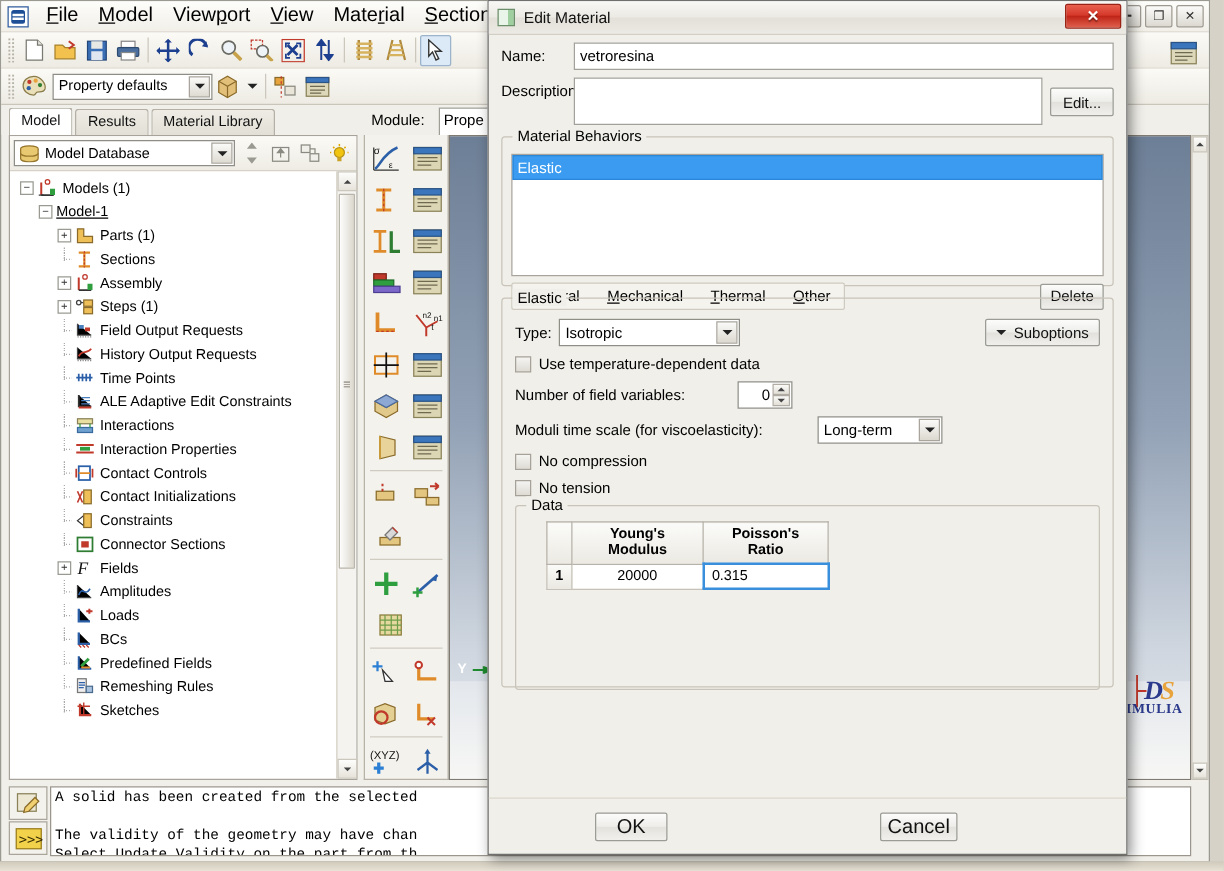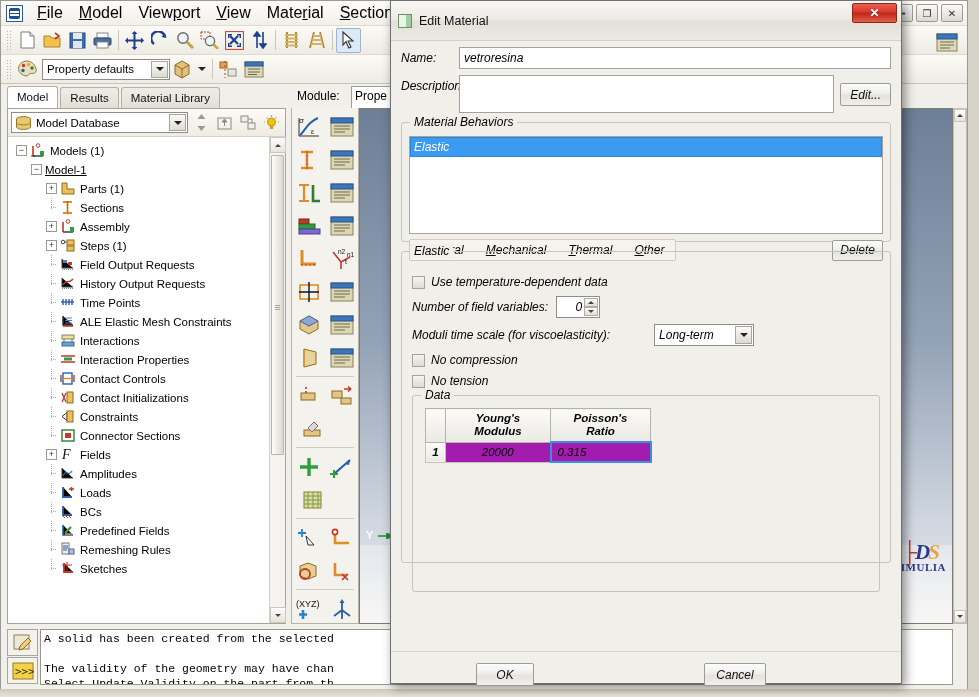--- a/index.html
+++ b/index.html
@@ -249,40 +249,40 @@
   }
 
   
   .dialog {
     position: absolute; left: 390px; top: 0px; width: 512px; height: 684px;
     background: #f0efe9;
     border: 1px solid #6f6f6f;
     box-shadow: 3px 3px 10px rgba(0,0,0,0.45);
   }
   .dlg-title {
-    height: 40px;
+    height: 27px;
     background: linear-gradient(to bottom,#f7f7f5 0%,#eceae4 48%,#e2e0d8 52%,#eceae4 100%);
     display:flex; align-items:center; padding-left:7px;
     border-bottom: 1px solid #d3cfc6;
     position: relative;
   }
   .dlg-icon {
     width: 14px; height: 14px; margin-right: 7px;
     border: 1px solid #6b8f6b; background: linear-gradient(to right,#e9f5e9 0 60%,#9fcf9f 60% 100%);
   }
   .dlg-title-text { font-size: 12.5px; color:#111; }
   .dlg-close {
     position:absolute; right: 4px; top: 2px; width: 45px; height: 20px;
     background: linear-gradient(to bottom,#e8604f 0%,#d6392a 45%,#bf2417 50%,#e0614e 100%);
     border: 1px solid #9a2317; border-radius: 2px;
     display:flex;align-items:center;justify-content:center;
     color:#fff; font-size: 12px; font-weight: bold;
     text-shadow: 0 1px 1px rgba(0,0,0,.4);
   }
-  .dlg-body { padding: 6px 10px 0 10px; position: relative; height: 656px; font-style: italic; }
+  .dlg-body { padding: 6px 10px 0 10px; position: relative; height: 656px; }
 
   .field-row { display:flex; align-items:center; margin-bottom: 6px; }
   .field-label { font-size: 12px; color:#000; }
   .txtinput {
     background:#fff; border:1px solid #a2a29a; height: 22px;
     font-size: 12px; padding: 2px 4px; color:#000; display:flex; align-items:center;
   }
   .textarea {
     background:#fff; border:1px solid #a2a29a; height: 38px;
   }
@@ -345,40 +345,40 @@
   .caret-up { width:0;height:0;border-left:3px solid transparent;border-right:3px solid transparent;border-bottom:3px solid #444; }
   .caret-dn2 { width:0;height:0;border-left:3px solid transparent;border-right:3px solid transparent;border-top:3px solid #444; }
 
   table.datatbl { border-collapse: collapse; font-size: 11.5px; }
   table.datatbl th {
     background: linear-gradient(to bottom,#fbfbf9,#ebe9e2);
     border: 1px solid #b6b2a9; font-weight: bold; color:#000;
     padding: 3px 6px; line-height: 13px;
   }
   table.datatbl td {
-    border: 1px solid #c6c2b9; background:#a21caf; padding: 3px 6px;
+    border: 1px solid #c6c2b9; background:#ffffff; padding: 3px 6px;
     text-align:center; color:#000;
   }
   table.datatbl td.rowhdr {
     background: linear-gradient(to bottom,#fbfbf9,#ebe9e2);
     font-weight: bold; width: 20px;
   }
   td.editing { border: 2px solid #3a8fdd !important; text-align:left !important; padding-left:5px; }
 
   .dlg-footer {
     position:absolute; left:0; right:0; bottom:0; height: 46px;
     border-top: 1px solid #dcd8ce;
     display:flex; align-items:center;
   }
   .footer-btn {
     width: 58px; height: 23px;
     background: linear-gradient(to bottom,#fcfcfb 0%,#eeedea 48%,#e3e2dd 52%,#f1f0ed 100%);
     border: 1px solid #9c9c96; border-radius: 2px;
     display:flex;align-items:center;justify-content:center;
-    font-size: 12px; color:#111;
+    font-size: 16px; color:#111;
   }
 
   
   .blur-menus {
     position:absolute; left: 560px; top: 2px; width: 330px; height: 22px;
     display:flex; align-items:center; filter: blur(2.5px); opacity:.55;
     font-size: 12px; color:#555; gap: 16px; pointer-events:none;
   }
   .blur-tools {
     position:absolute; left: 560px; top: 26px; width: 330px; height: 28px;
@@ -684,21 +684,21 @@
             <span class="tlabel">Time Points</span>
           </div>
           <div class="tnode">
             <span class="tind" style="width: 34px;"></span>
             <span class="dashline"></span>
             <span class="ticon"><svg width="16" height="15" viewBox="0 0 16 15">
                 <path d="M3 2v9h10" stroke="#333" stroke-width="1.4"></path>
                 <path d="M5 4h7M5 6.5h7M5 9h7" stroke="#4a7fc0"></path>
                 <path d="M3 12h10" stroke="#c0392b" stroke-width="1.6"></path>
               </svg></span>
-            <span class="tlabel">ALE Elastic Mesh Constraints</span>
+            <span class="tlabel">ALE Adaptive Edit Constraints</span>
           </div>
           <div class="tnode">
             <span class="tind" style="width: 34px;"></span>
             <span class="dashline"></span>
             <span class="ticon"><svg width="16" height="15" viewBox="0 0 16 15">
                 <rect x="2" y="2" width="12" height="4" fill="#e8dfa0" stroke="#8a8258"></rect>
                 <rect x="2" y="9" width="12" height="4" fill="#6ea0d0" stroke="#3a6b9e"></rect>
                 <path d="M4 6v3M12 6v3" stroke="#2f9e3f"></path>
               </svg></span>
             <span class="tlabel">Interactions</span>
@@ -1149,27 +1149,41 @@
             <div class="bm-item"><u>T</u>hermal</div>
             <div class="bm-item"><u>O</u>ther</div>
           </div>
           <div class="btn" style="height:21px;padding:2px 7px">Delete</div>
         </div>
       </div>
 
       <div class="groupbox" style="height:312px;padding:16px 10px 0 10px">
         <div class="gb-title">Elastic</div>
 
+        <div style="display:flex;align-items:center;">
+          <div class="field-label" style="margin-right:6px">Type:</div>
+          <div class="combo" style="width:145px">
+            <span>Isotropic</span>
+            <span class="combo-arrow">
+                <span class="caret-dn"></span>
+              </span>
+          </div>
+          <div style="flex:1"></div>
+          <div class="btn" style="height:22px;padding:2px 8px">
+            <span class="caret-dn" style="margin-right:6px"></span>
+            <span>Suboptions</span>
+          </div>
+        </div>
 
         <div class="checkrow">
           <span class="chk"></span>
           <span class="field-label">Use temperature-dependent data</span>
         </div>
 
-        <div style="display:flex;align-items:center;margin:6px 0;">
+        <div style="display:flex;align-items:center;margin:6px 0;gap:34px;">
           <span class="field-label" style="margin-right:8px">Number of field variables:</span>
           <span class="spin">
             <span style="margin-right:15px">0</span>
             <span class="spin-btns">
               <span class="spin-b">
                   <span class="caret-up"></span>
                 </span>
               <span class="spin-b">
                   <span class="caret-dn2"></span>
                 </span>
@@ -1190,21 +1204,21 @@
         <div class="checkrow">
           <span class="chk"></span>
           <span class="field-label">No compression</span>
         </div>
 
         <div class="checkrow">
           <span class="chk"></span>
           <span class="field-label">No tension</span>
         </div>
 
-        <div class="groupbox" style="height:197px;margin-top:4px;padding:12px 8px 0 12px">
+        <div class="groupbox" style="height:148px;margin-top:4px;padding:12px 8px 0 24px">
           <div class="gb-title">Data</div>
           <table class="datatbl">
             <tbody>
                 <tr>
               <th style="width:18px;border:1px solid #b6b2a9;background:linear-gradient(to bottom,#fbfbf9,#ebe9e2)"></th>
               <th style="width:105px">
                 <div>Young's</div>
                 <div>Modulus</div>
               </th>
               <th style="width:100px">

